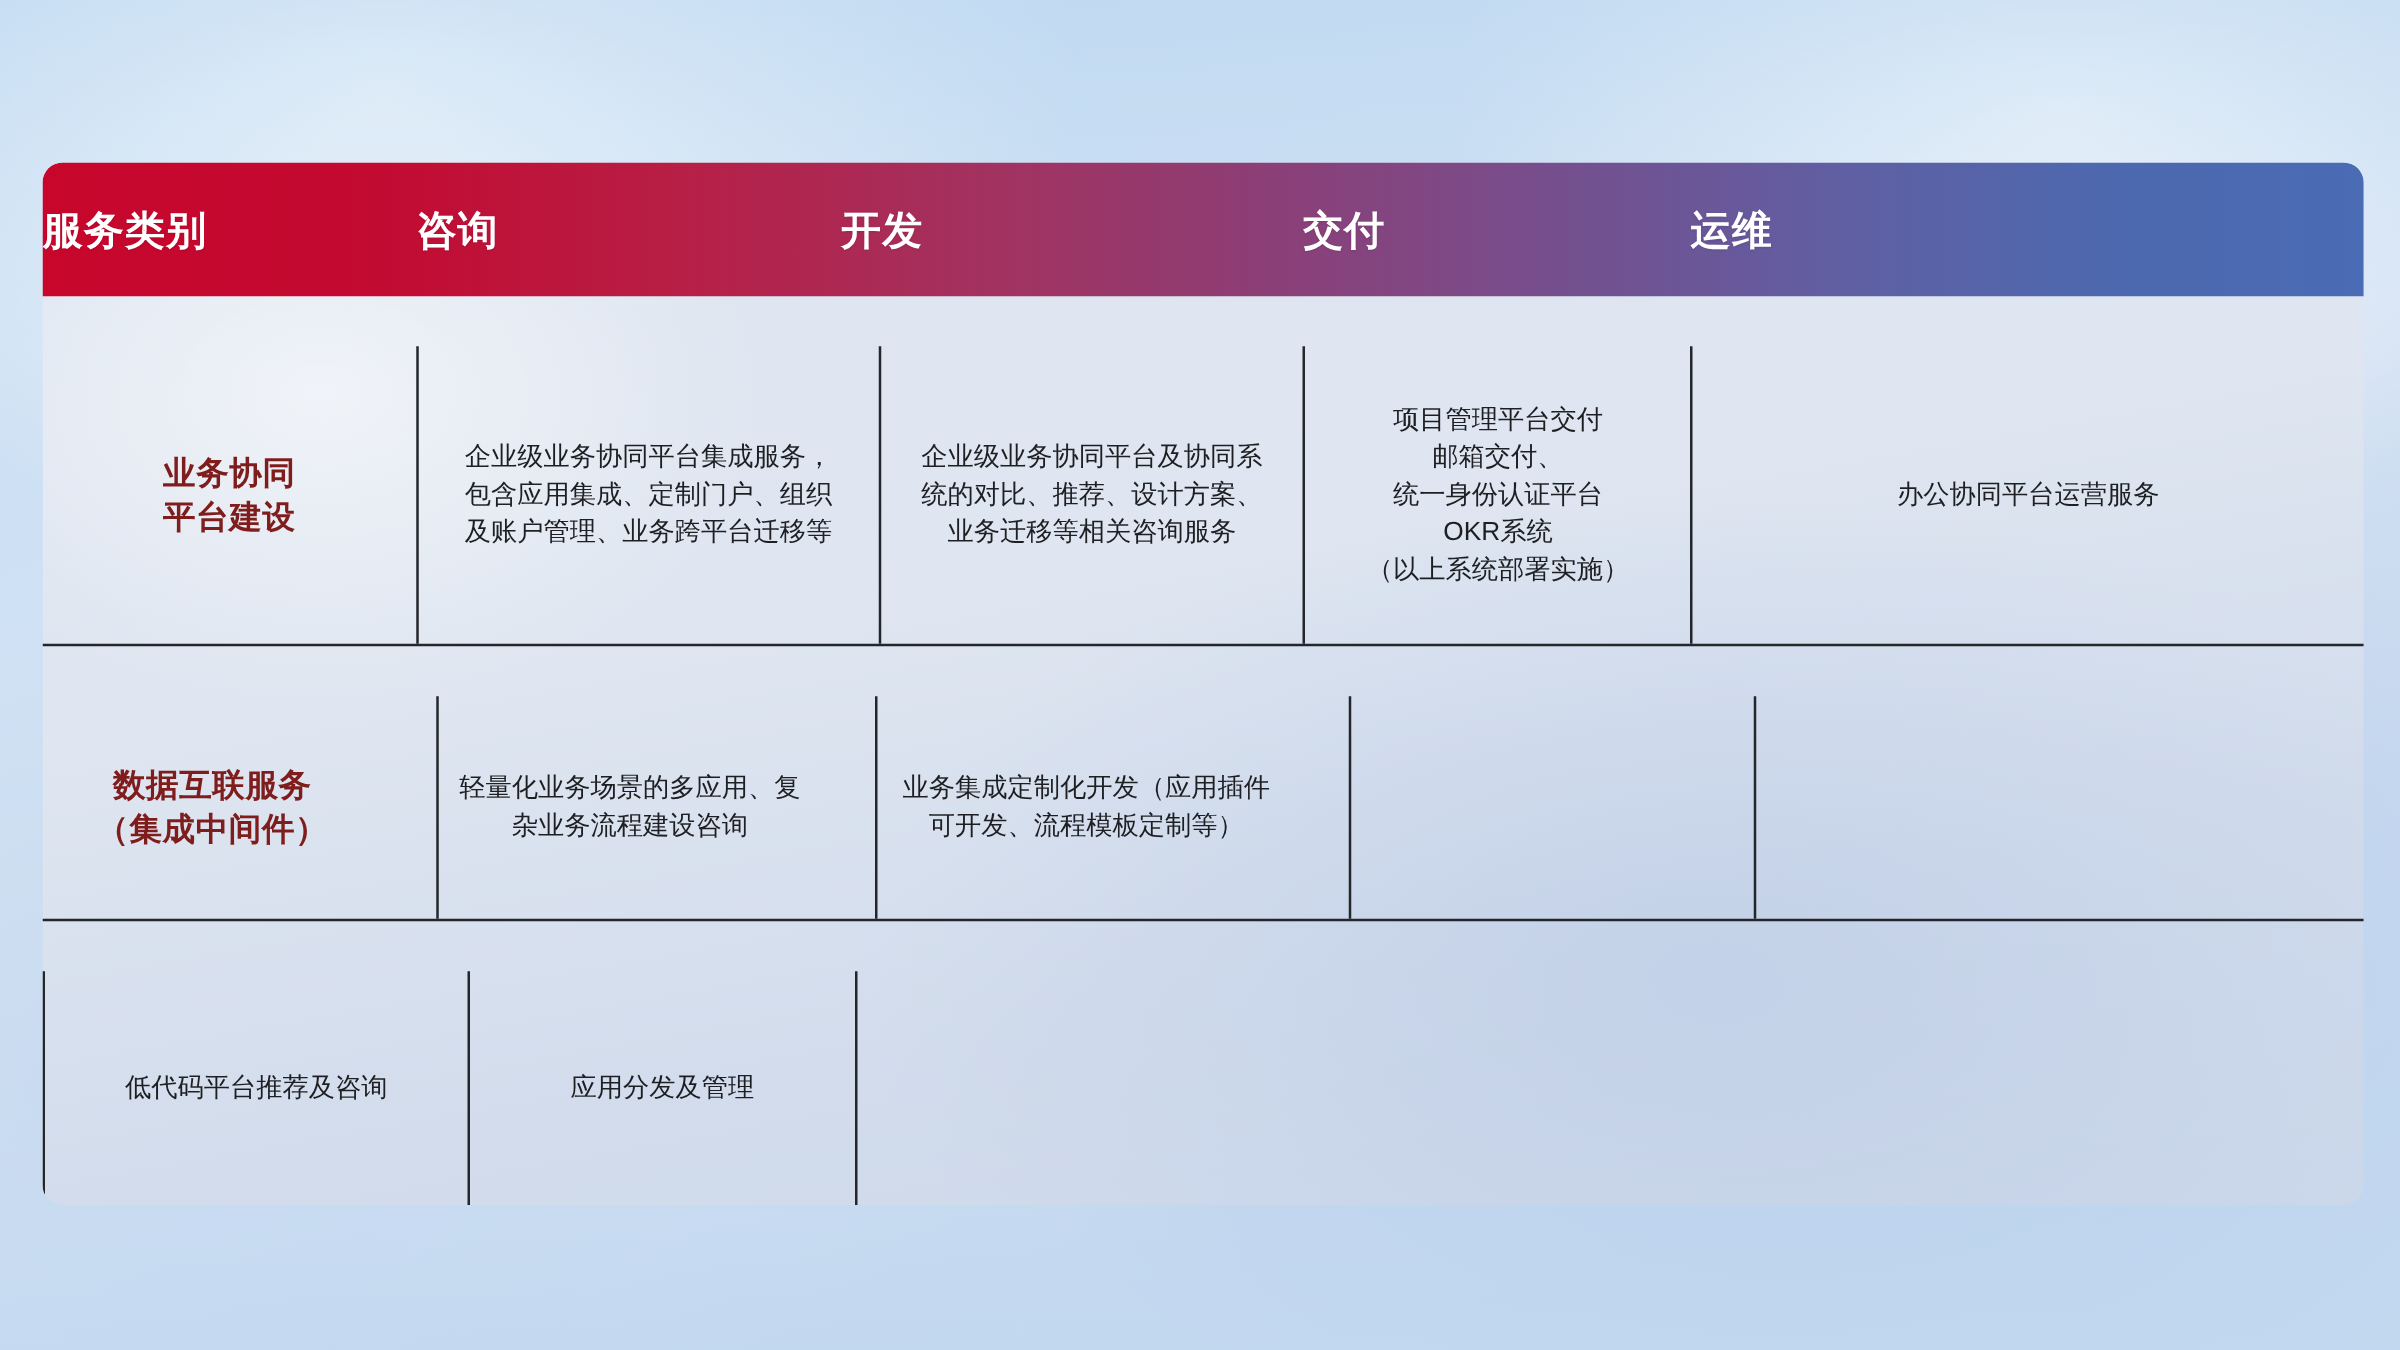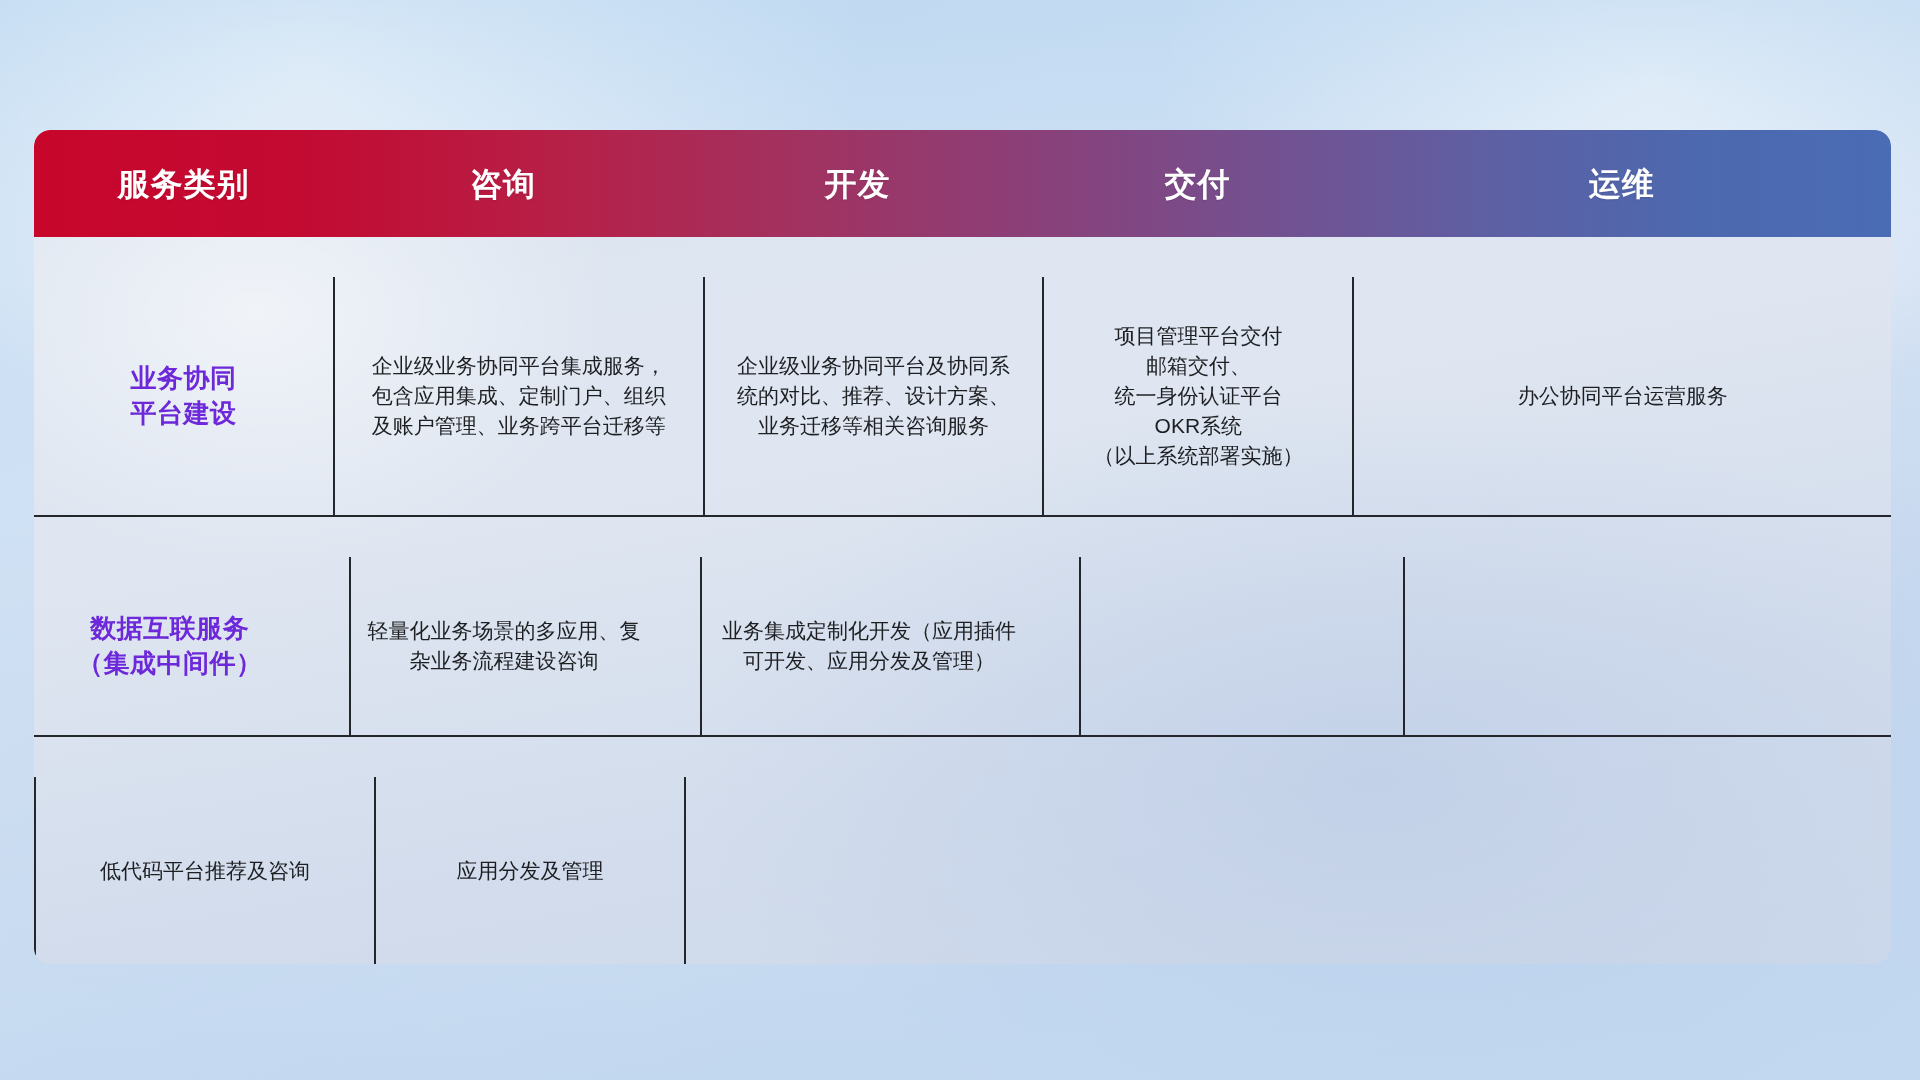--- a/index.html
+++ b/index.html
@@ -75,21 +75,21 @@
         #5f5fa3 78%,
         #4d68ae 89%,
         #4a6cb5 100%);
     display: flex;
     align-items: center;
   }
   .hcell {
     color: #ffffff;
     font-size: 32px;
     font-weight: bold;
-    text-align: center;
+    text-align: left;
     letter-spacing: 1px;
     line-height: 1;
     text-shadow: 0 1px 2px rgba(0,0,0,0.10);
   }
 
   
   #grid {
     position: absolute;
     left: 0;
     top: 107px;
@@ -113,21 +113,21 @@
     padding: 6px 12px;
     font-size: 21px;
     line-height: 1.42;
     color: #1d1f22;
     white-space: pre-line;
     margin-top: 40px;
   }
   .cell.sep { border-left: 2px solid #23262b; }
 
   .cell.rowlabel {
-    color: #6d28d9;
+    color: #7f1d1d;
     font-weight: bold;
     font-size: 26px;
     line-height: 1.36;
     letter-spacing: 0.5px;
   }
 
   
   .c0 { width: 16.1%; }
   .c1 { width: 18.3%; }
   .c2 { width: 19.9%; }
@@ -173,21 +173,21 @@
 （以上系统部署实施）</div>
       <div class="cell sep c4">办公协同平台运营服务</div>
     </div>
 
     <div class="row" id="r1">
       <div class="cell rowlabel c0">数据互联服务
 （集成中间件）</div>
       <div class="cell sep c1">轻量化业务场景的多应用、复
 杂业务流程建设咨询</div>
       <div class="cell sep c2">业务集成定制化开发（应用插件
-可开发、应用分发及管理）</div>
+可开发、流程模板定制等）</div>
       <div class="cell sep c3"></div>
       <div class="cell sep c4"></div>
     </div>
 
     <div class="row" id="r2">
       <div class="cell sep c1">低代码平台推荐及咨询</div>
       <div class="cell sep c3">应用分发及管理</div>
       <div class="cell sep c4"></div>
     </div>
 

